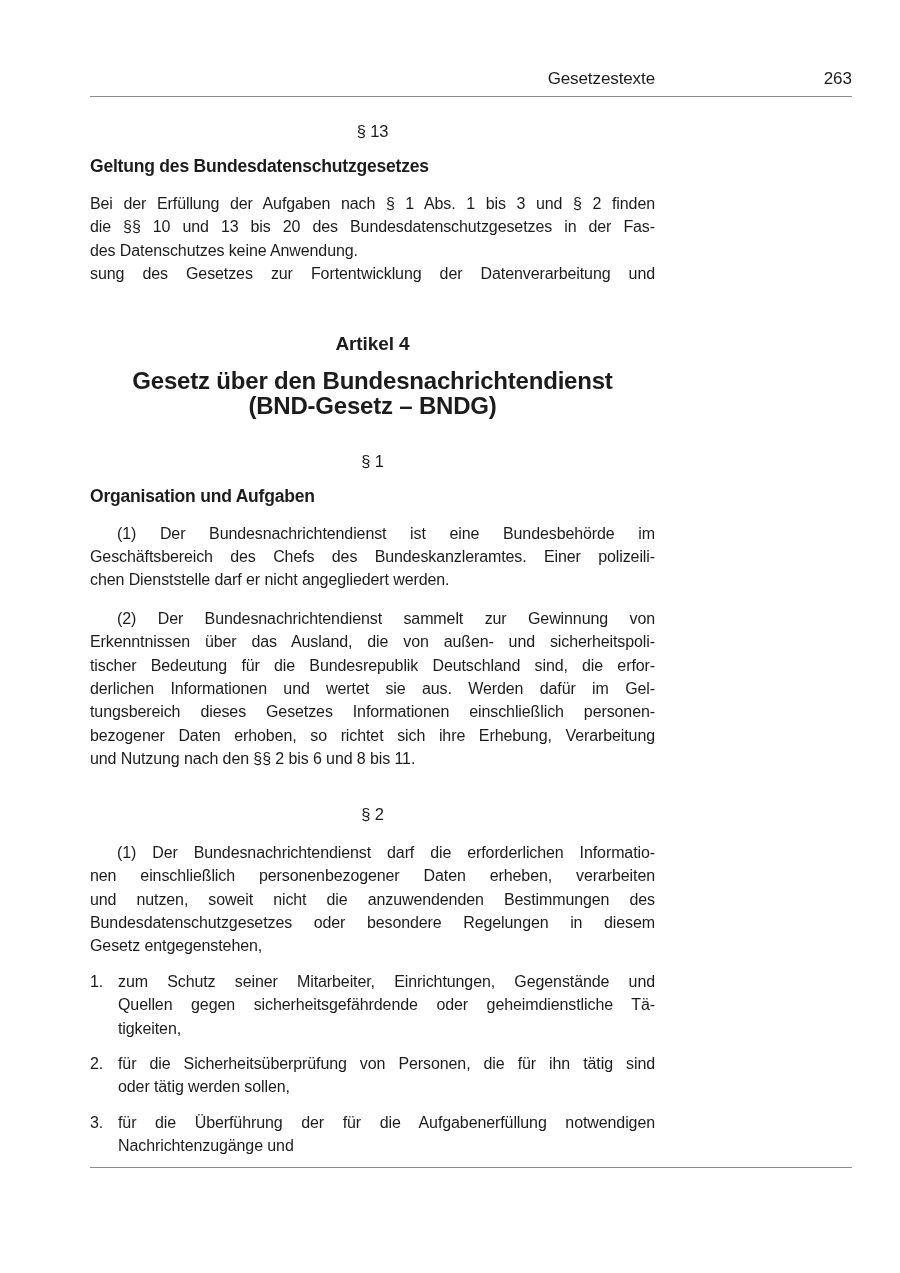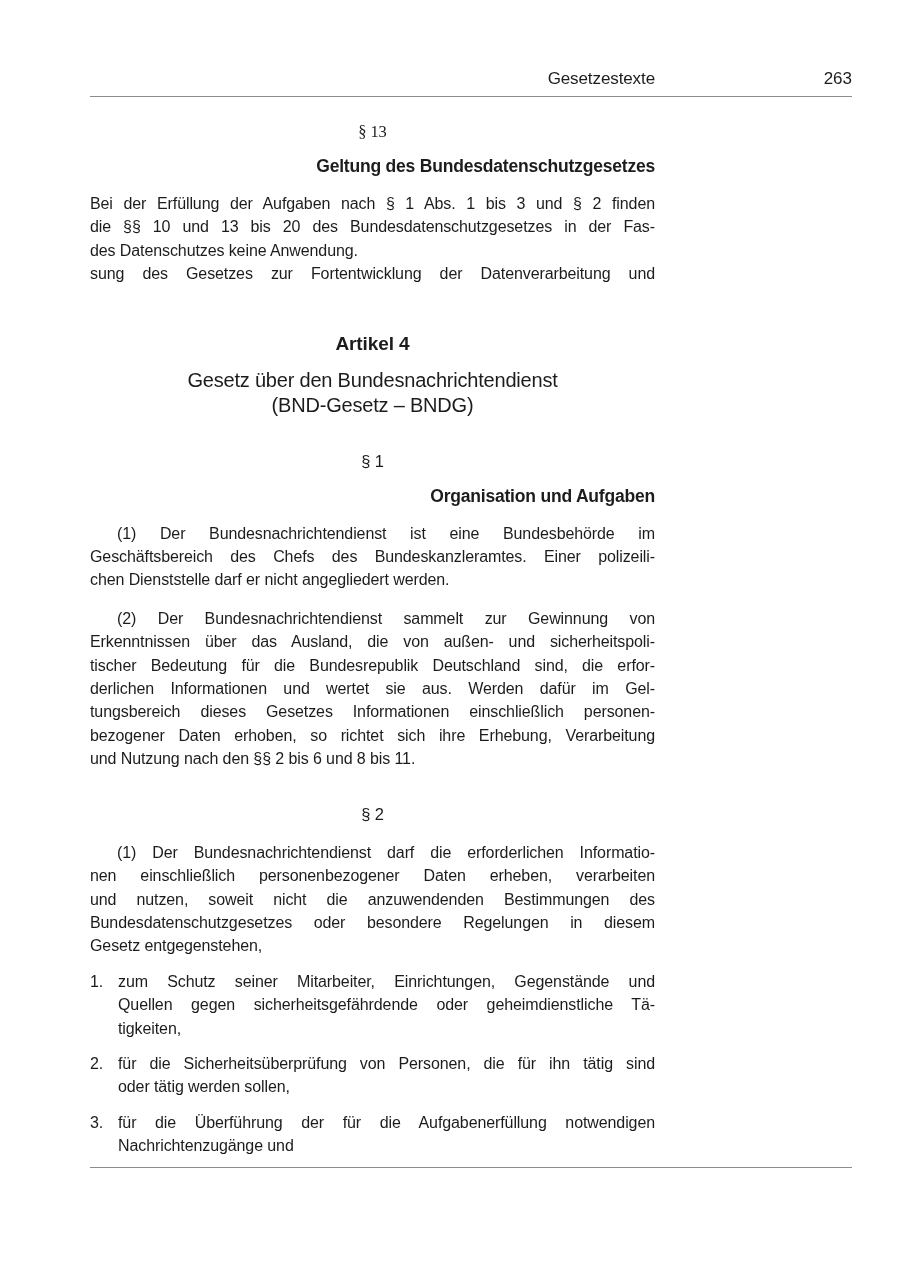--- a/index.html
+++ b/index.html
@@ -55,41 +55,41 @@
     padding-top: 23px;
     font-size: 16px;
     letter-spacing: -0.1px;
   }
   .sect {
     margin-top: 32px;
     text-align: center;
     font-size: 16.5px;
     line-height: 23px;
   }
-  .content > .sect:first-child { margin-top: 0; font-family: Liberation Serif, serif; }
+  .content > .sect:first-child { margin-top: 0; }
   .head {
     margin-top: 13px;
-    text-align: right;
+    text-align: left;
     font-weight: 700;
     font-size: 17.5px;
     line-height: 21px;
     letter-spacing: -0.2px;
   }
   .artikel {
     margin-top: 47px;
     text-align: center;
     font-weight: 700;
     font-size: 19px;
     line-height: 22px;
   }
   .lawtitle {
     margin-top: 13px;
     text-align: center;
-    font-weight: 400;
-    font-size: 20px;
+    font-weight: 700;
+    font-size: 24px;
     line-height: 25px;
     letter-spacing: -0.2px;
   }
   .para { margin-top: 15px; }
   .line {
     line-height: 23.4px;
     text-align: justify;
     text-align-last: justify;
     white-space: normal;
   }

